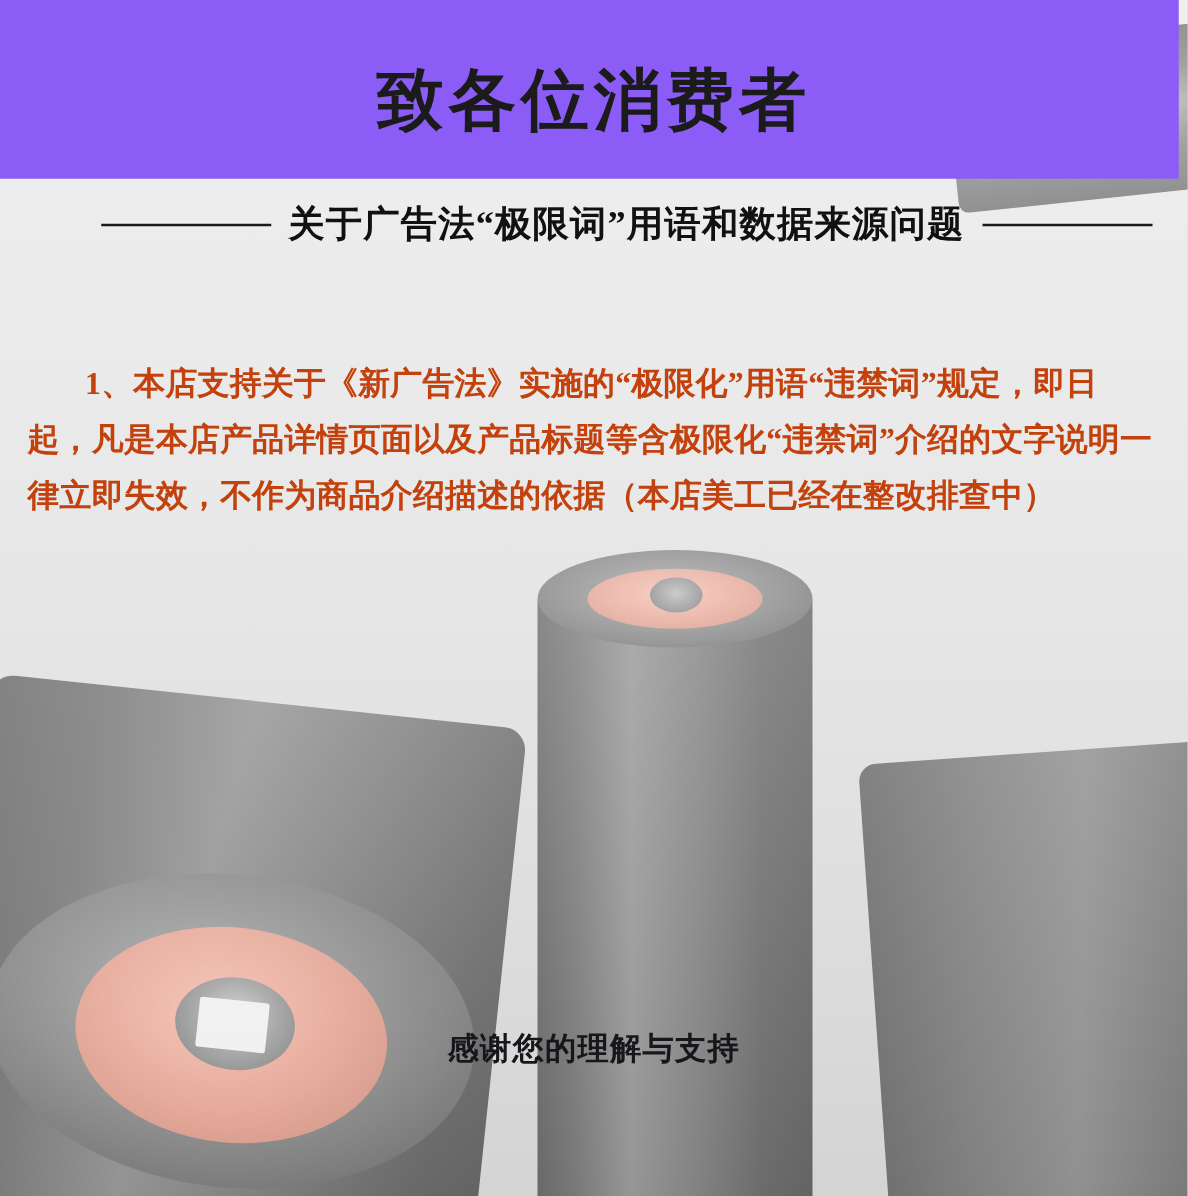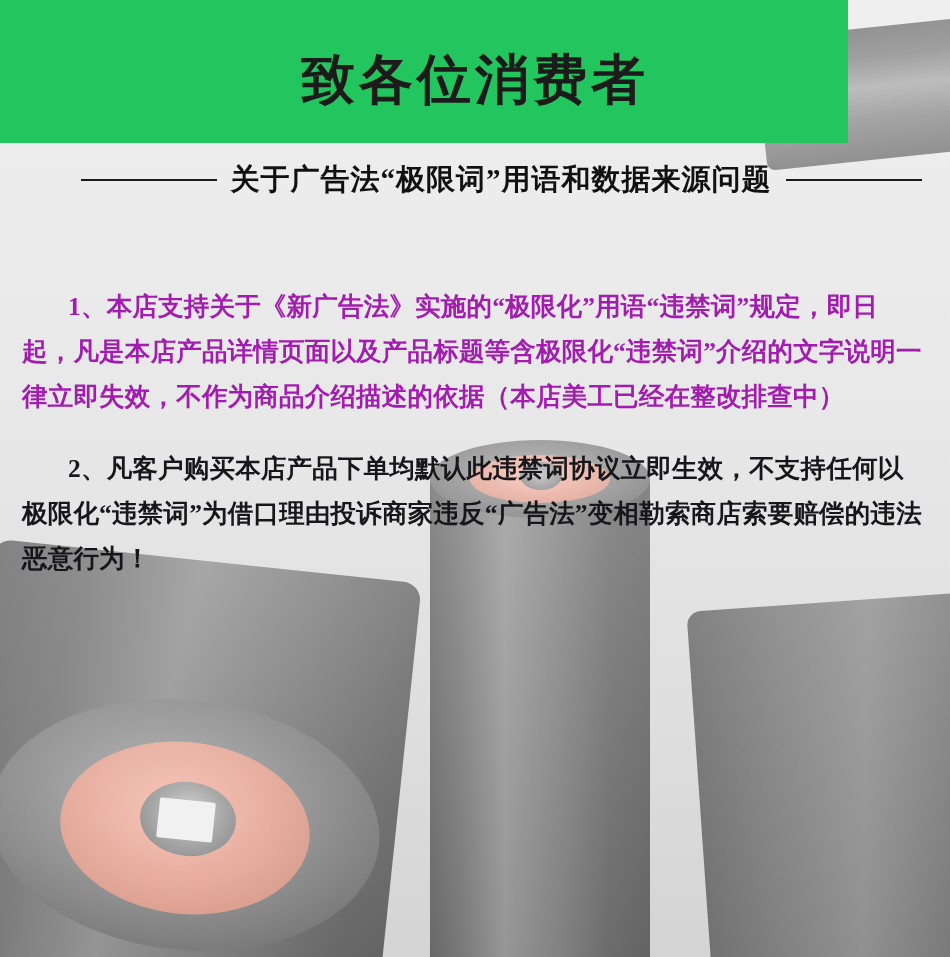--- a/index.html
+++ b/index.html
@@ -162,23 +162,23 @@
       rgba(255,255,255,0.55) 0%,
       rgba(255,255,255,0.50) 45%,
       rgba(255,255,255,0.42) 75%,
       rgba(255,255,255,0.35) 100%);
   }
 
   
   .header-band {
     position: absolute;
     left: 0; top: 0;
-    width: 848px;
+    width: 943px;
     height: 143px;
-    background: #22c55e;
+    background: #8b5cf6;
   }
   .header-title {
     position: absolute;
     left: 0; top: 44px;
     width: 950px;
     text-align: center;
     font-size: 54px;
     font-weight: bold;
     color: #1b1b1b;
     letter-spacing: 4px;
@@ -218,21 +218,21 @@
   }
   .para {
     font-size: 25.5px;
     line-height: 45px;
     font-weight: bold;
     text-indent: 46px;
     margin-bottom: 27px;
     letter-spacing: 0.2px;
     font-family: "Liberation Serif", "DejaVu Serif", serif;
   }
-  .para.red { color: #a21caf; }
+  .para.red { color: #c2410c; }
   .para.dark { color: #17171b; }
 
   
   .footer {
     position: absolute;
     left: 0;
     top: 815px;
     width: 950px;
     text-align: center;
   }
@@ -277,19 +277,19 @@
   </div>
 
   <div class="subtitle-row">
     <span class="rule"></span>
     <span class="subtitle-text">关于广告法“极限词”用语和数据来源问题</span>
     <span class="rule"></span>
   </div>
 
   <div class="body-wrap">
     <p class="para red">1、本店支持关于《新广告法》实施的“极限化”用语“违禁词”规定，即日起，凡是本店产品详情页面以及产品标题等含极限化“违禁词”介绍的文字说明一律立即失效，不作为商品介绍描述的依据（本店美工已经在整改排查中）</p>
-    <p class="para dark">2、凡客户购买本店产品下单均默认此违禁词协议立即生效，不支持任何以极限化“违禁词”为借口理由投诉商家违反“广告法”变相勒索商店索要赔偿的违法恶意行为！</p>
   </div>
 
   <div class="footer">
+    <div class="footer-line">感谢您的理解与支持</div>
   </div>
 
 </div>
 
 </body></html>

